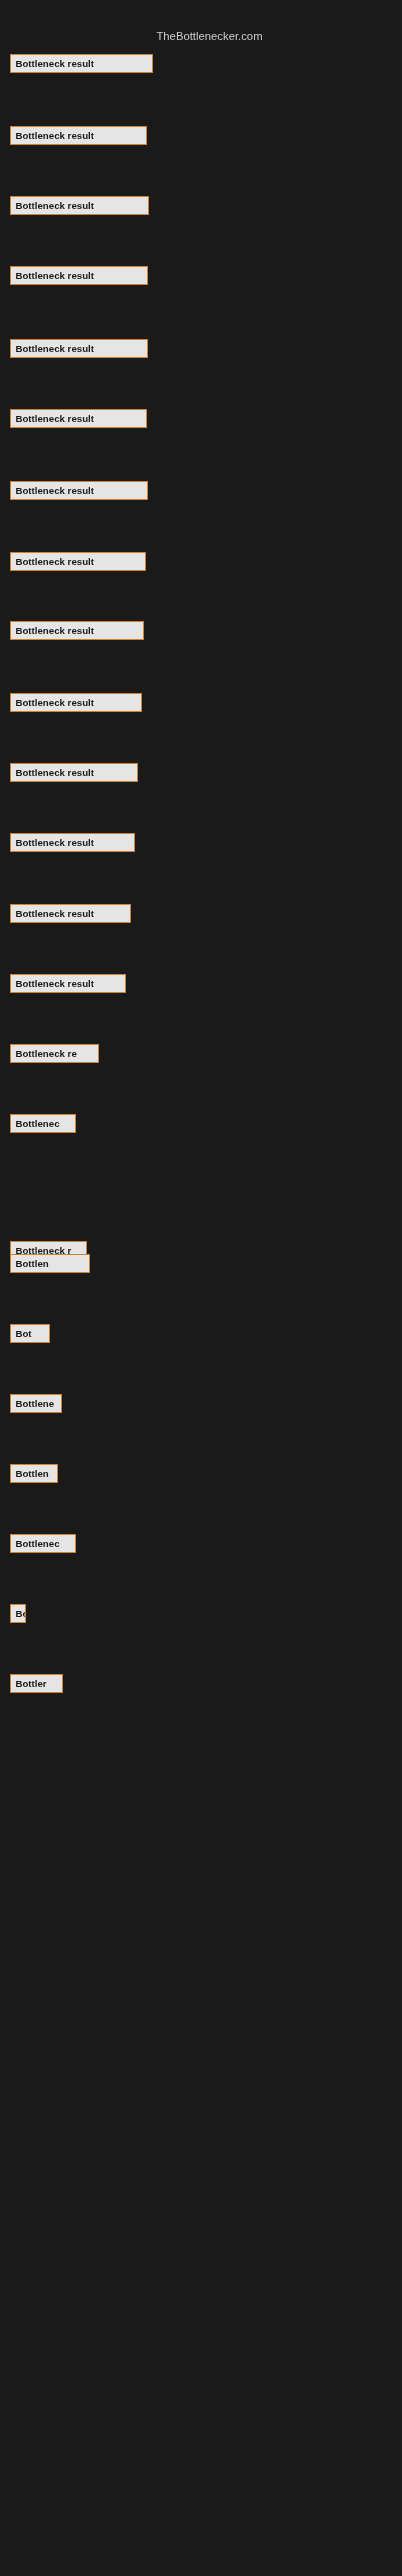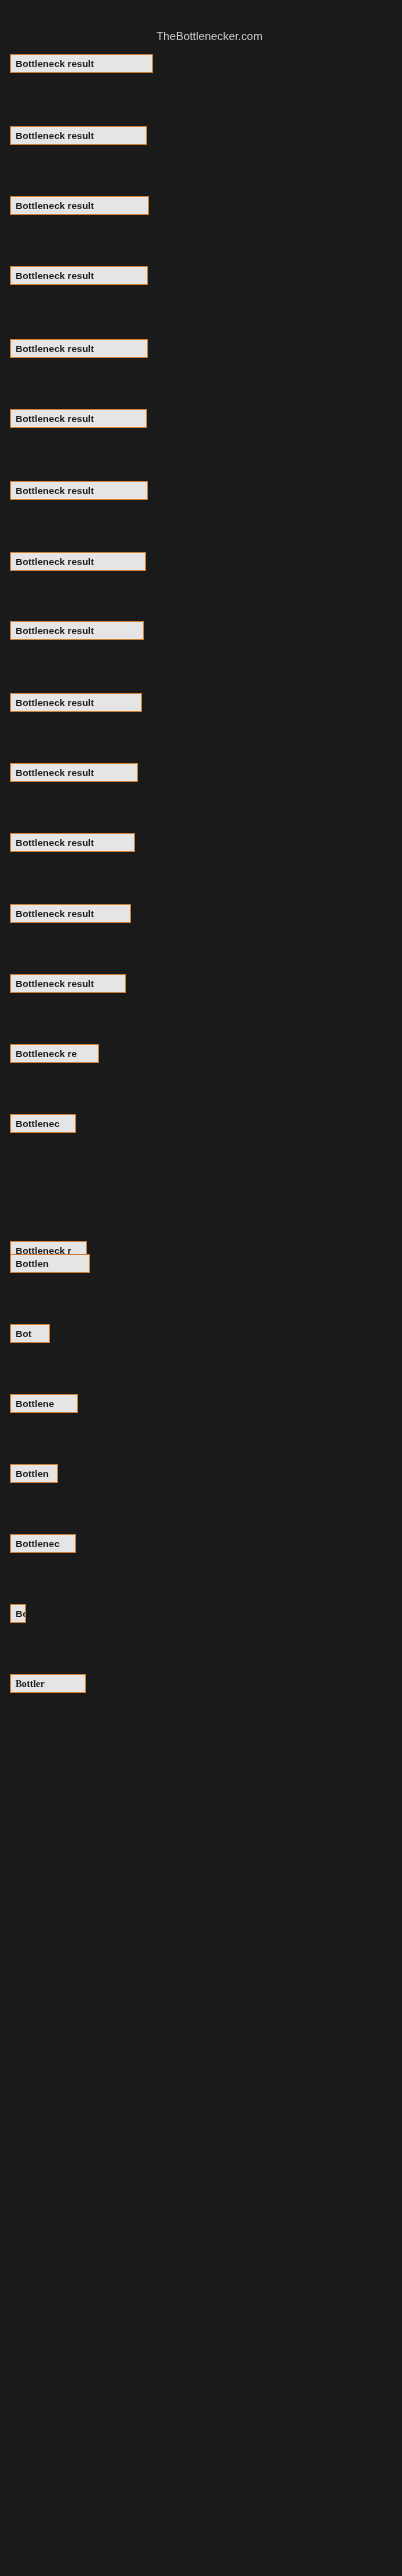--- a/index.html
+++ b/index.html
@@ -56,18 +56,18 @@
 <div class="bottleneck-item" style="top: 685px; width: 132px;">Bottleneck result</div>
 <div class="bottleneck-item" style="top: 755px; width: 128px;">Bottleneck result</div>
 <div class="bottleneck-item" style="top: 825px; width: 125px;">Bottleneck result</div>
 <div class="bottleneck-item" style="top: 896px; width: 121px;">Bottleneck result</div>
 <div class="bottleneck-item" style="top: 966px; width: 116px;">Bottleneck result</div>
 <div class="bottleneck-item" style="top: 1036px; width: 89px;">Bottleneck re</div>
 <div class="bottleneck-item" style="top: 1106px; width: 66px;">Bottlenec</div>
 <div class="bottleneck-item" style="top: 1233px; width: 77px;">Bottleneck r</div>
 <div class="bottleneck-item" style="top: 1246px; width: 80px;">Bottlen</div>
 <div class="bottleneck-item" style="top: 1316px; width: 40px;">Bot</div>
-<div class="bottleneck-item" style="top: 1386px; width: 68px;">Bottlene</div>
+<div class="bottleneck-item" style="top: 1386px; width: 52px;">Bottlene</div>
 <div class="bottleneck-item" style="top: 1456px; width: 48px;">Bottlen</div>
 <div class="bottleneck-item" style="top: 1526px; width: 66px;">Bottlenec</div>
 <div class="bottleneck-item" style="top: 1596px; width: 16px;">Bo</div>
-<div class="bottleneck-item" style="top: 1666px; width: 76px; font-family: Liberation Serif, serif;">Bottler</div>
+<div class="bottleneck-item" style="top: 1666px; width: 53px;">Bottler</div>
 
 
 </body></html>

